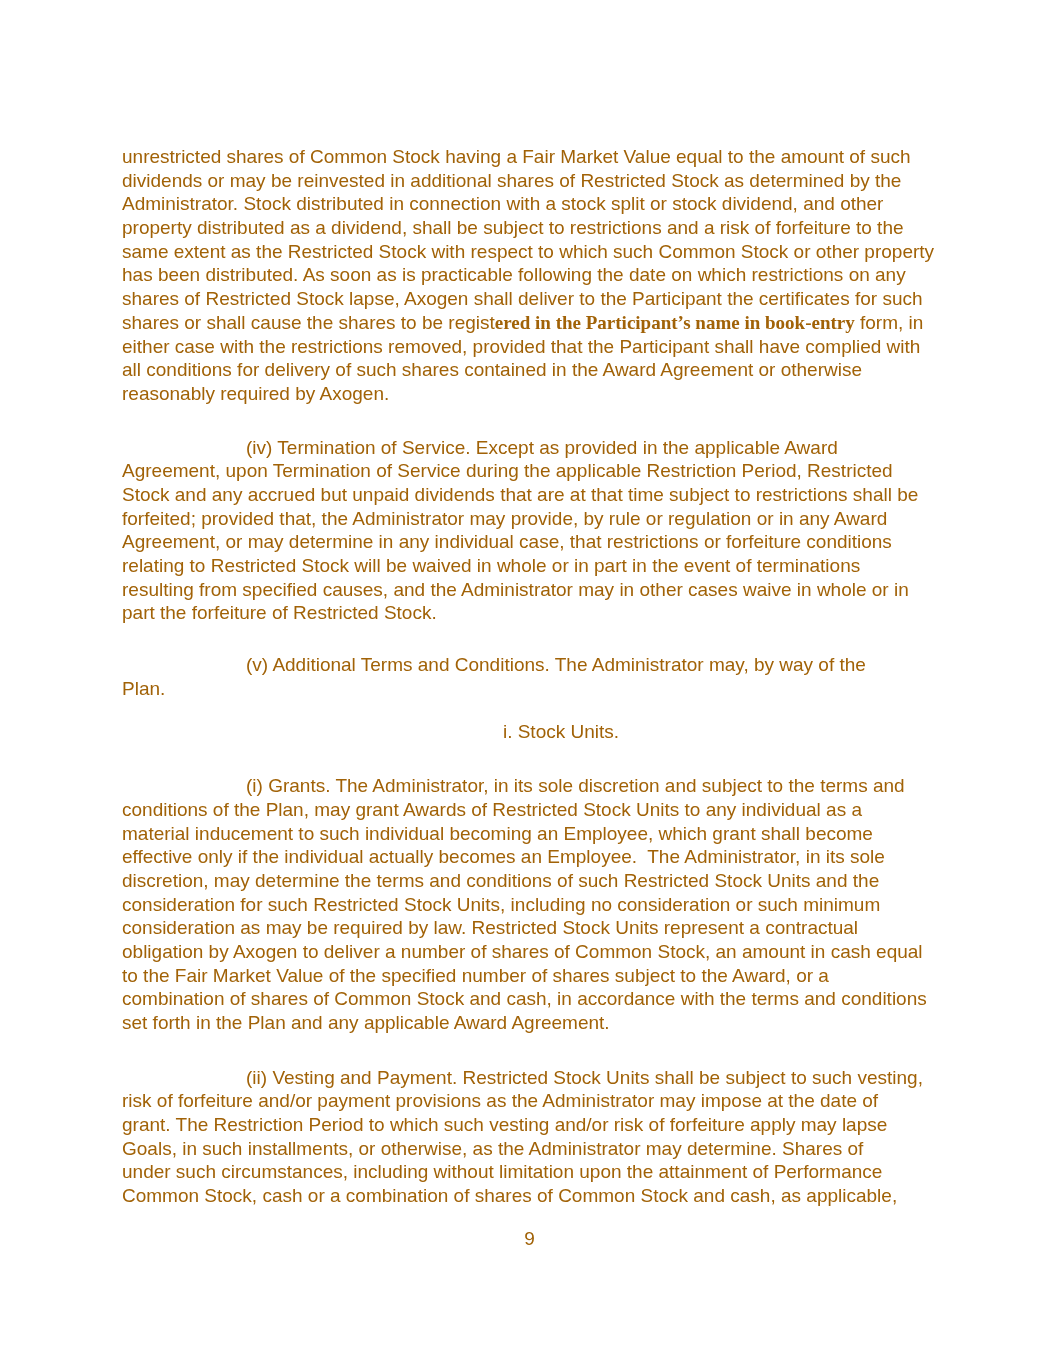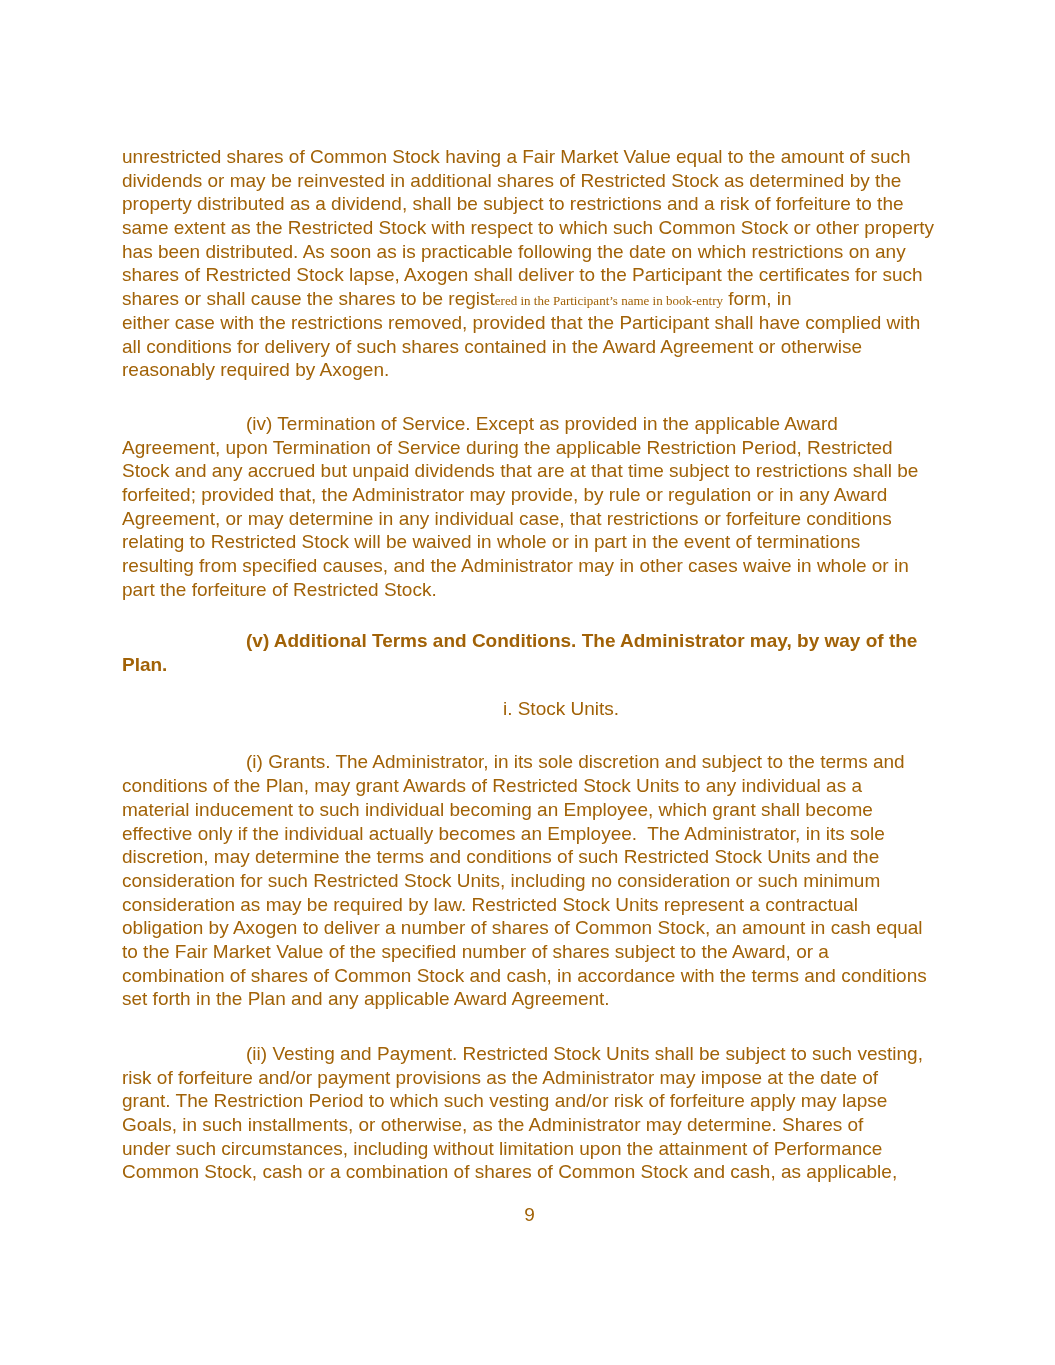--- a/index.html
+++ b/index.html
@@ -22,52 +22,54 @@
     margin-top: 20px;
   }
   .doc-body {
     position: absolute;
     left: 122px;
     top: 125px;
     width: 815px;
   }
   .block { margin: 0; }
   .block:nth-child(2) { margin-top: 30px; }
-  .block:nth-child(3) { margin-top: 28px; font-weight: bold; }
+  .block:nth-child(3) { margin-top: 28px; }
   .block:nth-child(4) { margin-top: 20px; }
   .block:nth-child(5) { margin-top: 30px; }
   .block:nth-child(6) { margin-top: 31px; }
   .line {
     white-space: pre;
     height: 23.7px;
   }
   .line.indent-full { padding-left: 124px; }
   .line.indent-half { padding-left: 63px; text-align: center; }
   .seg-serif {
     font-family: "Liberation Serif", "DejaVu Serif", serif;
-    font-size: 13px;
+    font-size: 19px;
+    font-weight: bold;
   }
   .seg-sans {
     font-family: "Liberation Sans", "DejaVu Sans", sans-serif;
   }
   .page-footer {
     margin-top: 19px;
     text-align: center;
     width: 100%;
   }
 </style>
 </head>
 <body>
 
 <div class="page">
   <div class="doc-body">
 
   <div class="block paragraph">
         <div class="line">unrestricted shares of Common Stock having a Fair Market Value equal to the amount of such</div>
         <div class="line">dividends or may be reinvested in additional shares of Restricted Stock as determined by the</div>
+        <div class="line">Administrator. Stock distributed in connection with a stock split or stock dividend, and other</div>
         <div class="line">property distributed as a dividend, shall be subject to restrictions and a risk of forfeiture to the</div>
         <div class="line">same extent as the Restricted Stock with respect to which such Common Stock or other property</div>
         <div class="line">has been distributed. As soon as is practicable following the date on which restrictions on any</div>
         <div class="line">shares of Restricted Stock lapse, Axogen shall deliver to the Participant the certificates for such</div>
         <div class="line"><span class="seg-sans">shares or shall cause the shares to be regist</span><span class="seg-serif">ered in the Participant’s name in book-entry</span><span class="seg-sans"> form, in</span></div>
         <div class="line">either case with the restrictions removed, provided that the Participant shall have complied with</div>
         <div class="line">all conditions for delivery of such shares contained in the Award Agreement or otherwise</div>
         <div class="line">reasonably required by Axogen.</div>
       </div>
       <div class="block paragraph">

